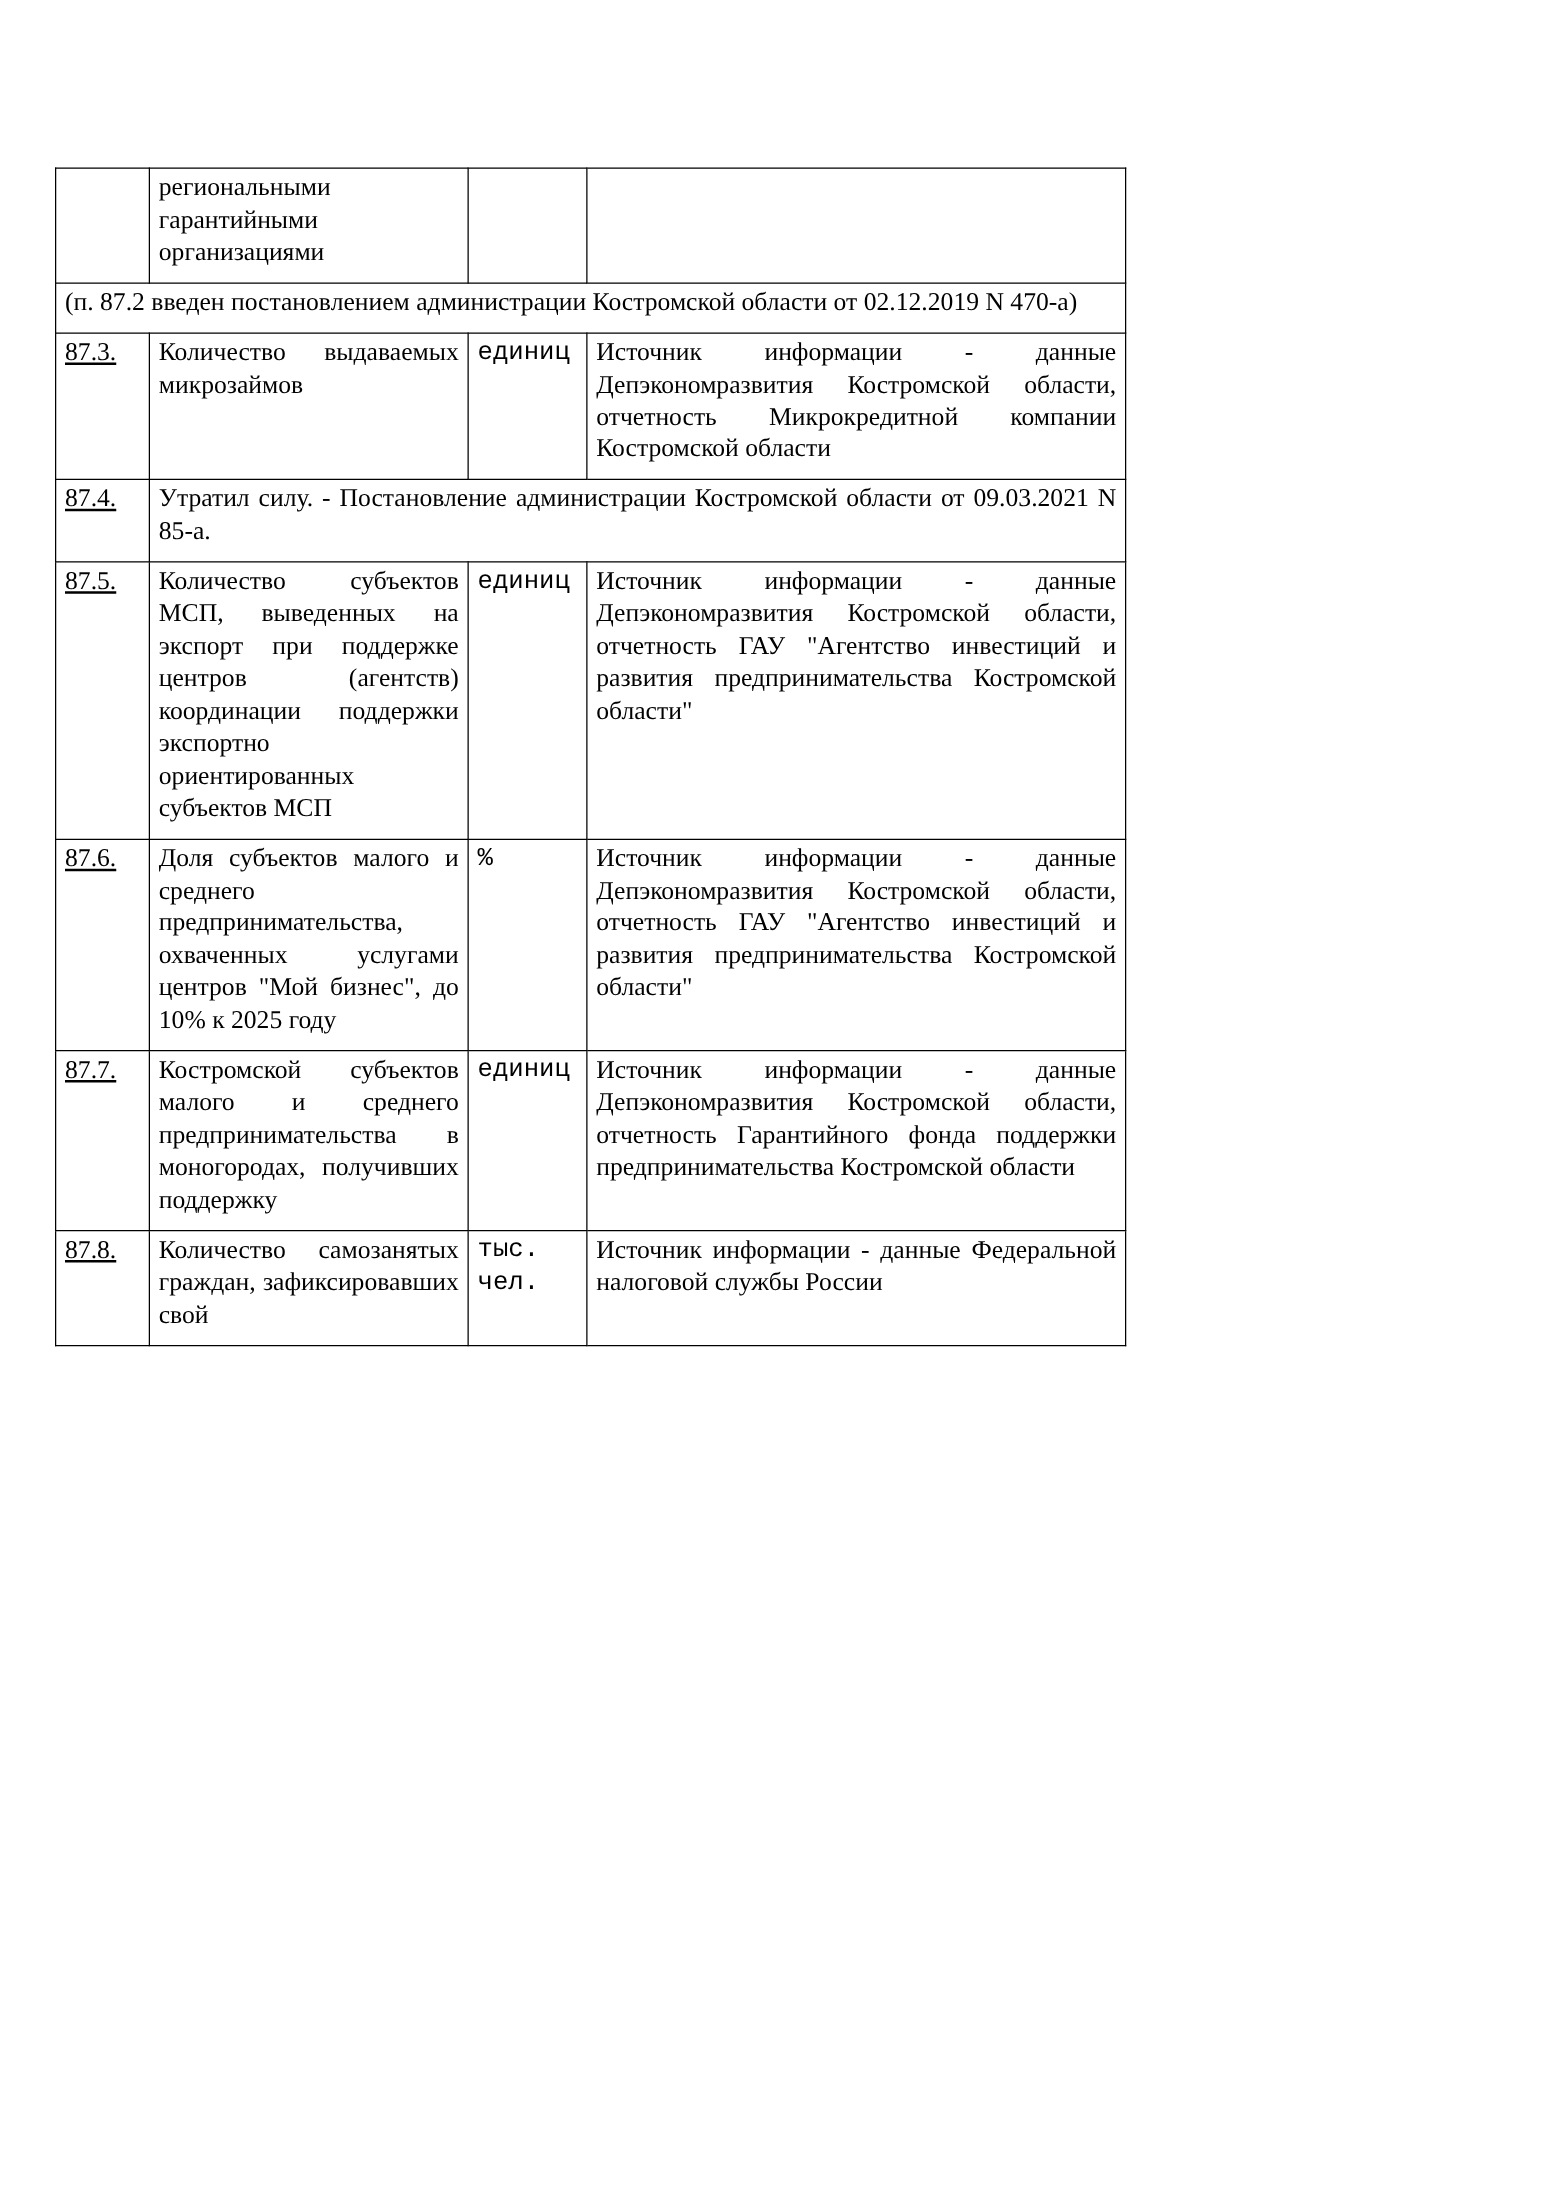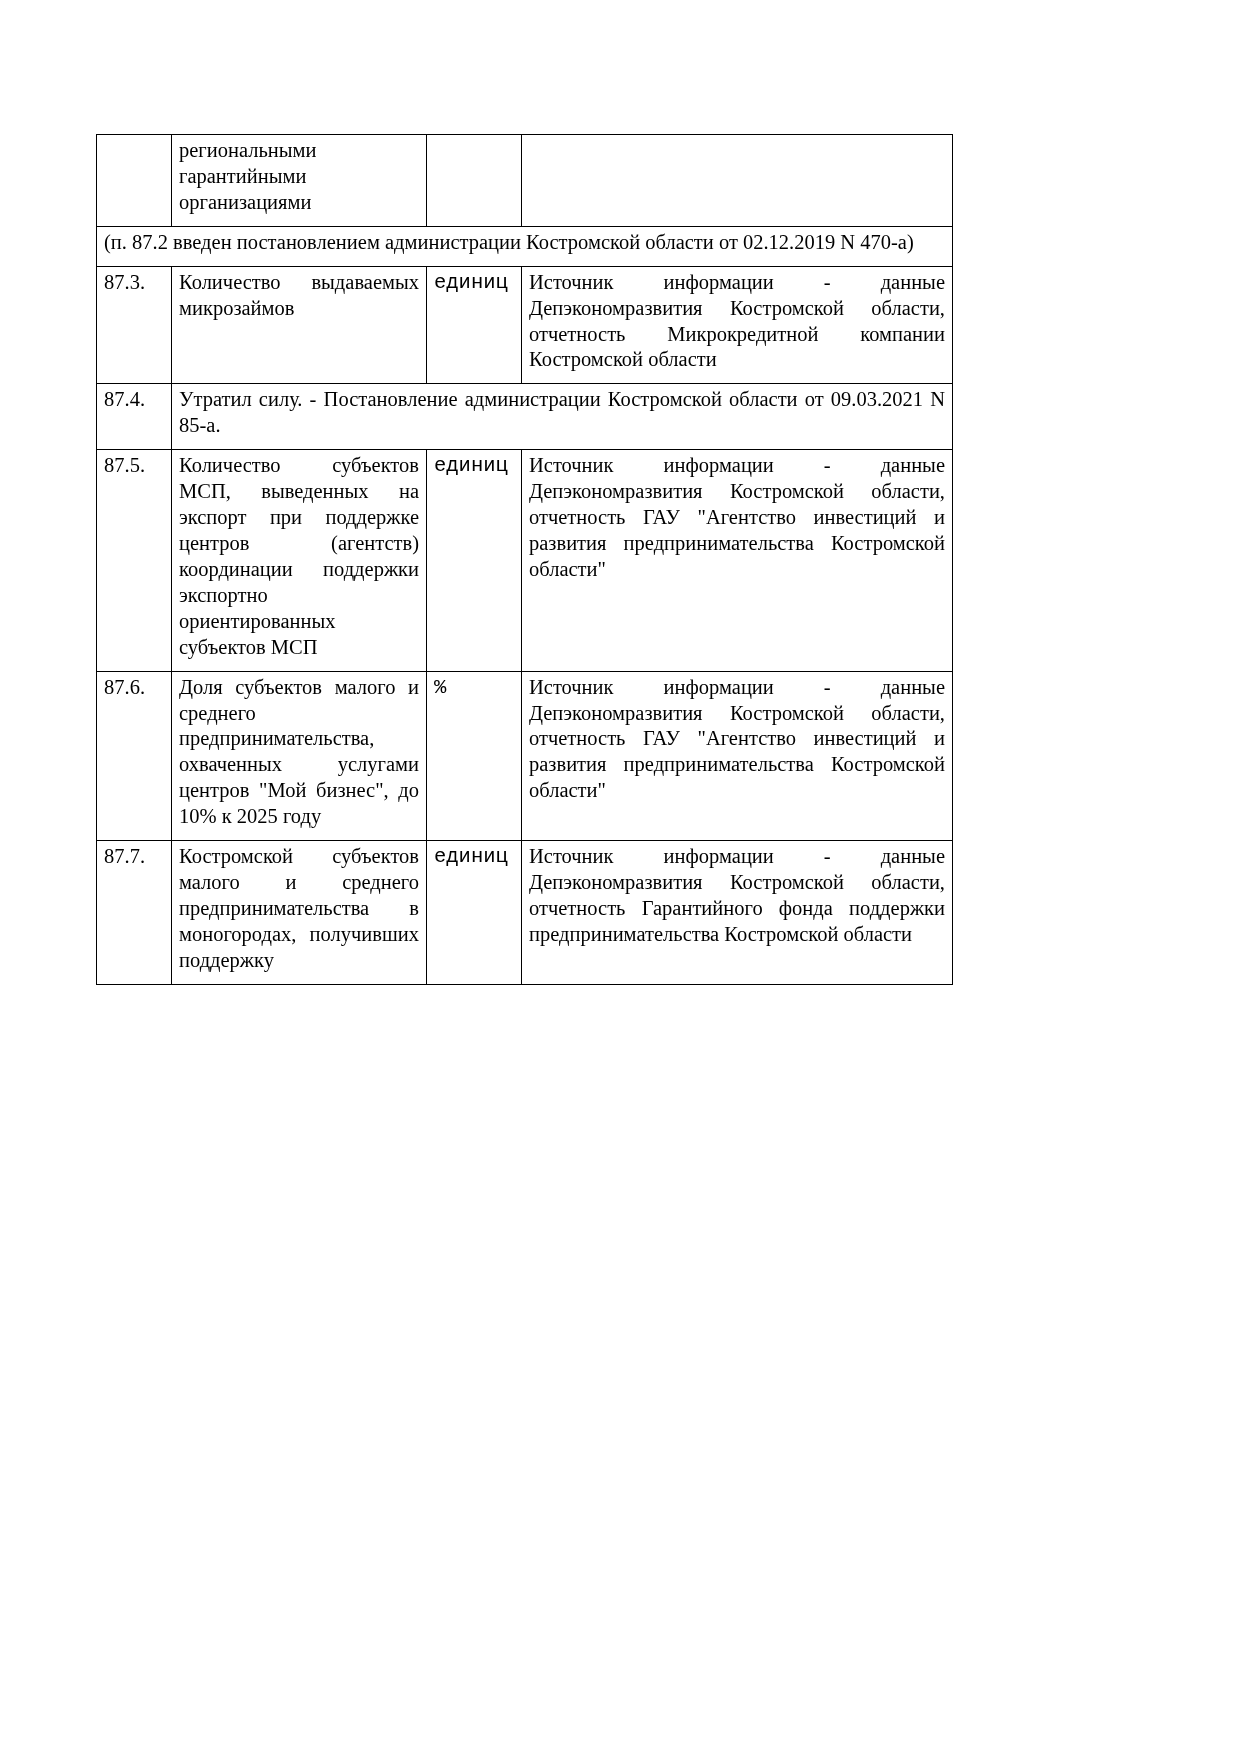--- a/index.html
+++ b/index.html
@@ -12,21 +12,21 @@
     height: 1754px;
     font-family: "Liberation Serif", "DejaVu Serif", serif;
     color: #000000;
     overflow: hidden;
   }
   .page {
     position: relative;
     width: 1240px;
     height: 1754px;
     box-sizing: border-box;
-    padding: 134px 96px 0 96px;
+    padding: 134px 96px 0 44px;
     border-radius: 31px;
   }
   table.doc-table {
     width: 856px;
     border-collapse: collapse;
     table-layout: fixed;
     font-size: 20.5px;
     line-height: 1.265;
   }
   table.doc-table td {
@@ -42,20 +42,21 @@
   col.c-num   { width: 75px; }
   col.c-name  { width: 255px; }
   col.c-unit  { width: 95px; }
   col.c-src   { width: 431px; }
 
   td.num {
     text-align: center;
     text-align-last: center;
     padding-left: 2px;
     padding-right: 2px;
+    text-decoration: underline;
   }
   td.unit {
     text-align: center;
     text-align-last: center;
     font-family: Liberation Mono, monospace;
   }
   td.justify {
     text-align: justify;
     text-align-last: left;
   }
@@ -126,17 +127,23 @@
 
 
       <tr>
         <td class="num">87.7.</td>
         <td class="justify">Костромской субъектов малого и среднего предпринимательства в моногородах, получивших поддержку</td>
         <td class="unit">единиц</td>
         <td class="justify">Источник информации - данные Депэкономразвития Костромской области, отчетность Гарантийного фонда поддержки предпринимательства Костромской области</td>
       </tr>
 
 
+      <tr>
+        <td class="num">87.8.</td>
+        <td class="justify">Количество самозанятых граждан, зафиксировавших свой</td>
+        <td class="unit">тыс. чел.</td>
+        <td class="justify">Источник информации - данные Федеральной налоговой службы России</td>
+      </tr>
 
     </tbody>
   </table>
 
 </div>
 
 </body></html>

